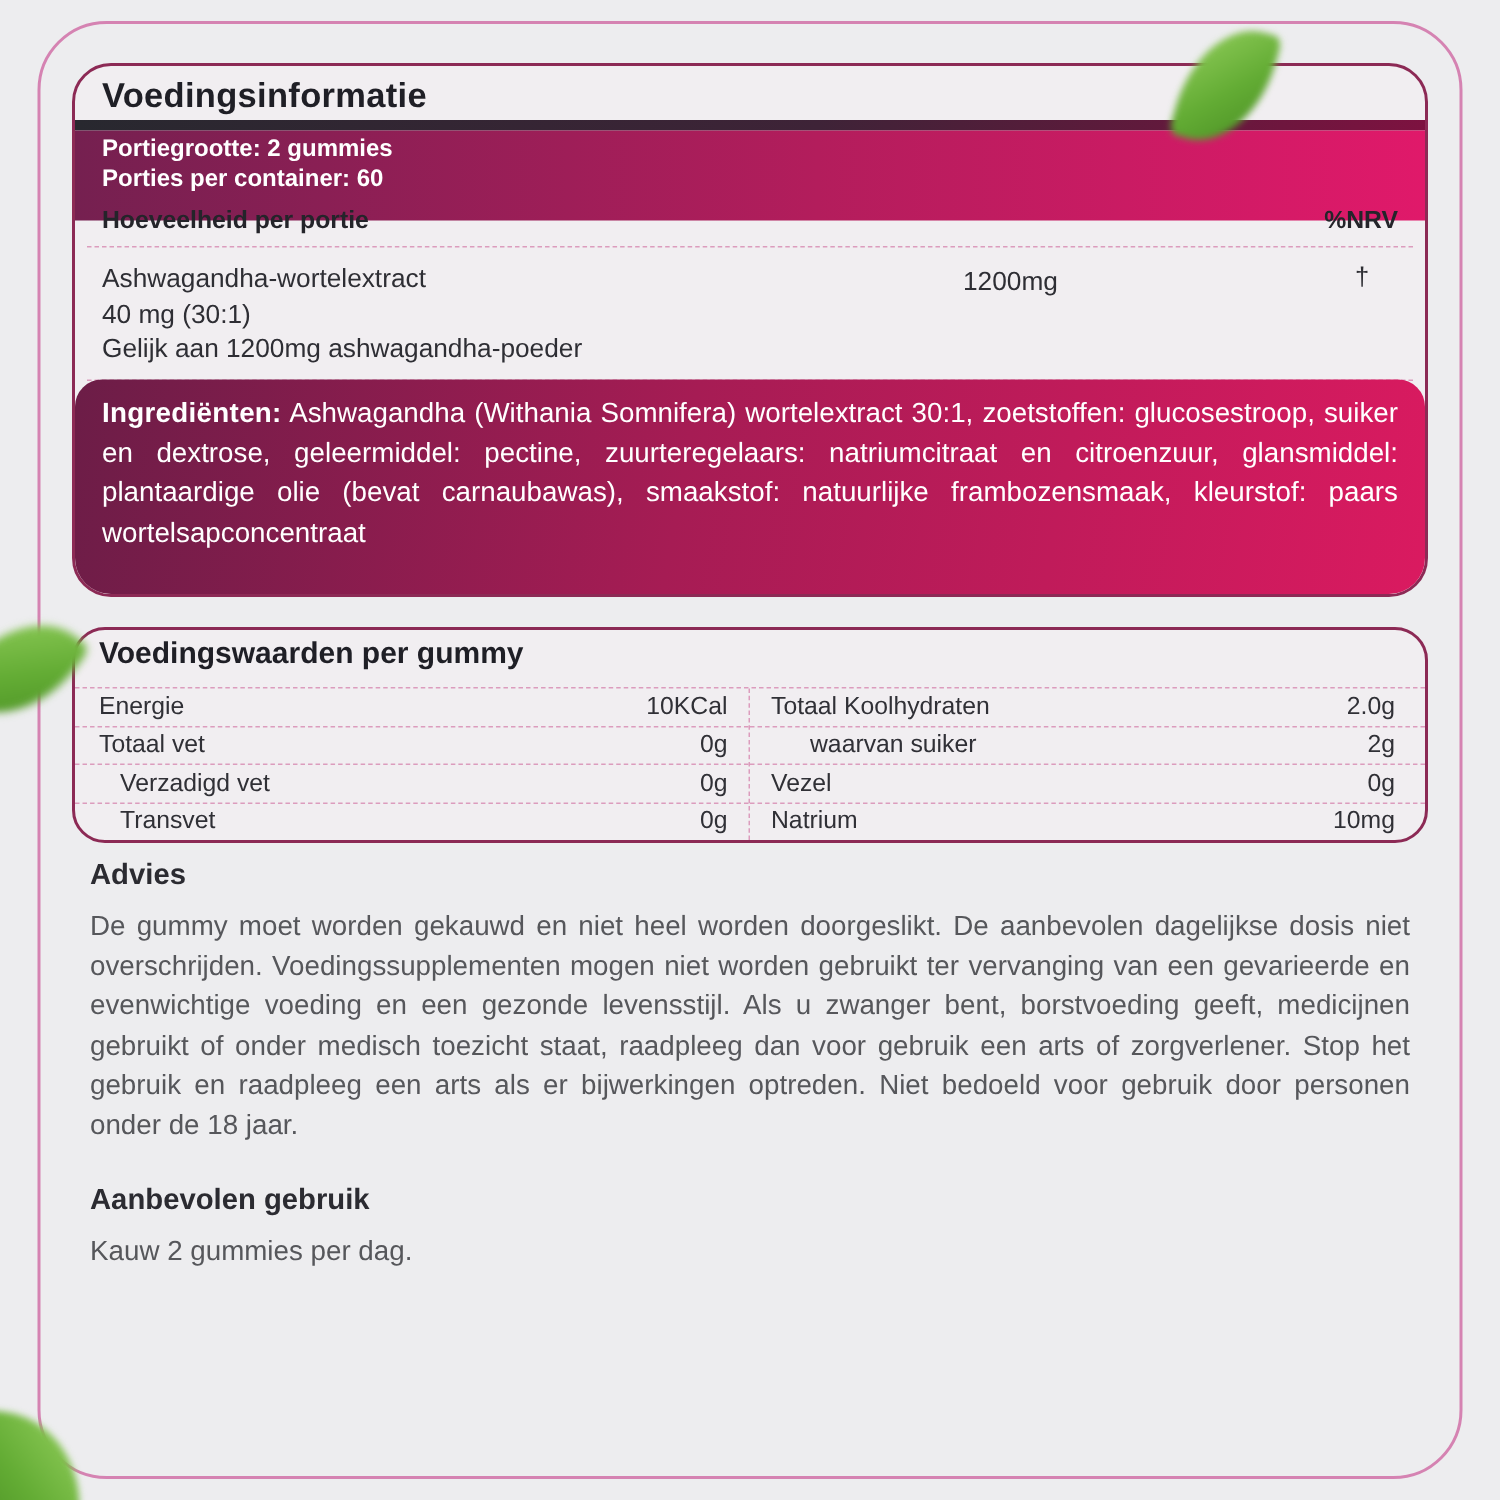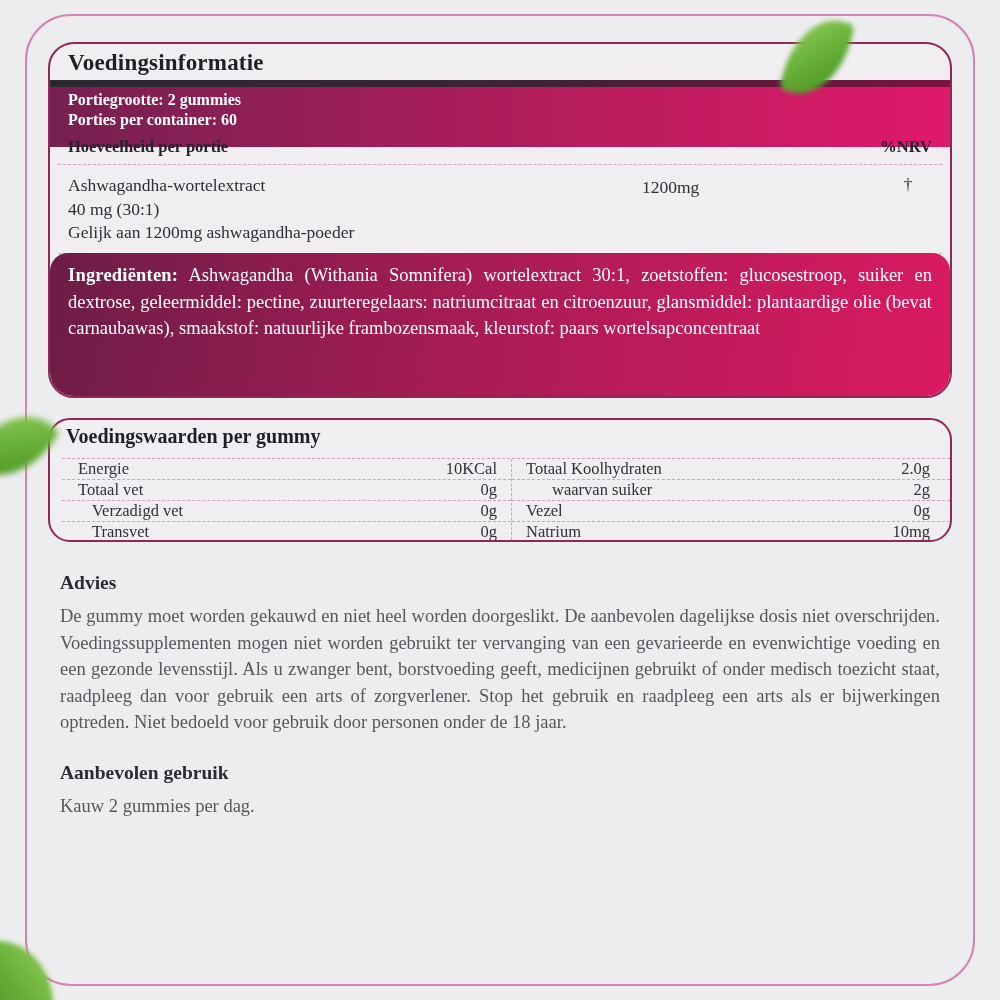--- a/index.html
+++ b/index.html
@@ -3,21 +3,21 @@
 <meta charset="utf-8">
 <style>
   html,body{margin:0;padding:0;}
   body{
     width:1000px;height:1000px;
     background:#ededef;
     font-family:"Liberation Sans", sans-serif;
     position:relative;
     overflow:hidden;
   }
-  .canvas{position:absolute;inset:0;overflow:hidden;font-family:Liberation Serif, serif;}
+  .canvas{position:absolute;inset:0;overflow:hidden;}
 
   
   .outer-frame{
     position:absolute;left:25px;top:14px;width:950px;height:972px;
     border:2px solid #d583b2;border-radius:46px;
     box-sizing:border-box;
   }
 
   
   .leaf{
@@ -32,21 +32,21 @@
   .leaf-bl{left:-24px;top:950px;width:86px;height:74px;transform:rotate(98deg);}
 
   
   .panel{
     position:absolute;left:48px;width:904px;
     background:#f1eef1;
     border:2px solid #8c2a55;
     box-sizing:border-box;
   }
   .panel1{top:42px;height:356px;border-radius:26px;overflow:hidden;}
-  .panel2{top:418px;height:124px;border-radius:22px;overflow:hidden;}
+  .panel2{top:418px;height:144px;border-radius:22px;overflow:hidden;}
 
   .panel1 h1{
     position:absolute;left:18px;top:6px;margin:0;
     font-size:23px;font-weight:bold;color:#1f1f26;letter-spacing:.2px;
   }
   .title-underline{
     position:absolute;left:0;right:0;top:36px;height:7px;
     background:linear-gradient(90deg,#28282f 0%,#3e2337 55%,#7d1240 100%);
   }
   .serving-bar{
@@ -93,21 +93,20 @@
   .ingredients strong{font-weight:bold;letter-spacing:.2px;}
 
   .panel2 h2{
     position:absolute;left:16px;top:5px;margin:0;
     font-size:20px;font-weight:bold;color:#1f1f26;
   }
   .nv-table{
     position:absolute;left:0;right:0;top:38px;bottom:0;
     display:flex;
     border-top:1.5px dashed #dc9cbd;
-    margin-left:12px;
   }
   .nv-col{width:449px;display:flex;flex-direction:column;box-sizing:border-box;}
   .nv-col.nv-right{flex:1;border-left:1.5px dashed #dc9cbd;}
   .nv-row{
     flex:1;display:flex;justify-content:space-between;align-items:center;
     padding:0 14px 0 16px;
     font-size:16.5px;color:#303036;
     border-bottom:1.5px dashed #dc9cbd;box-sizing:border-box;
   }
   .nv-row:last-child{border-bottom:none;}

